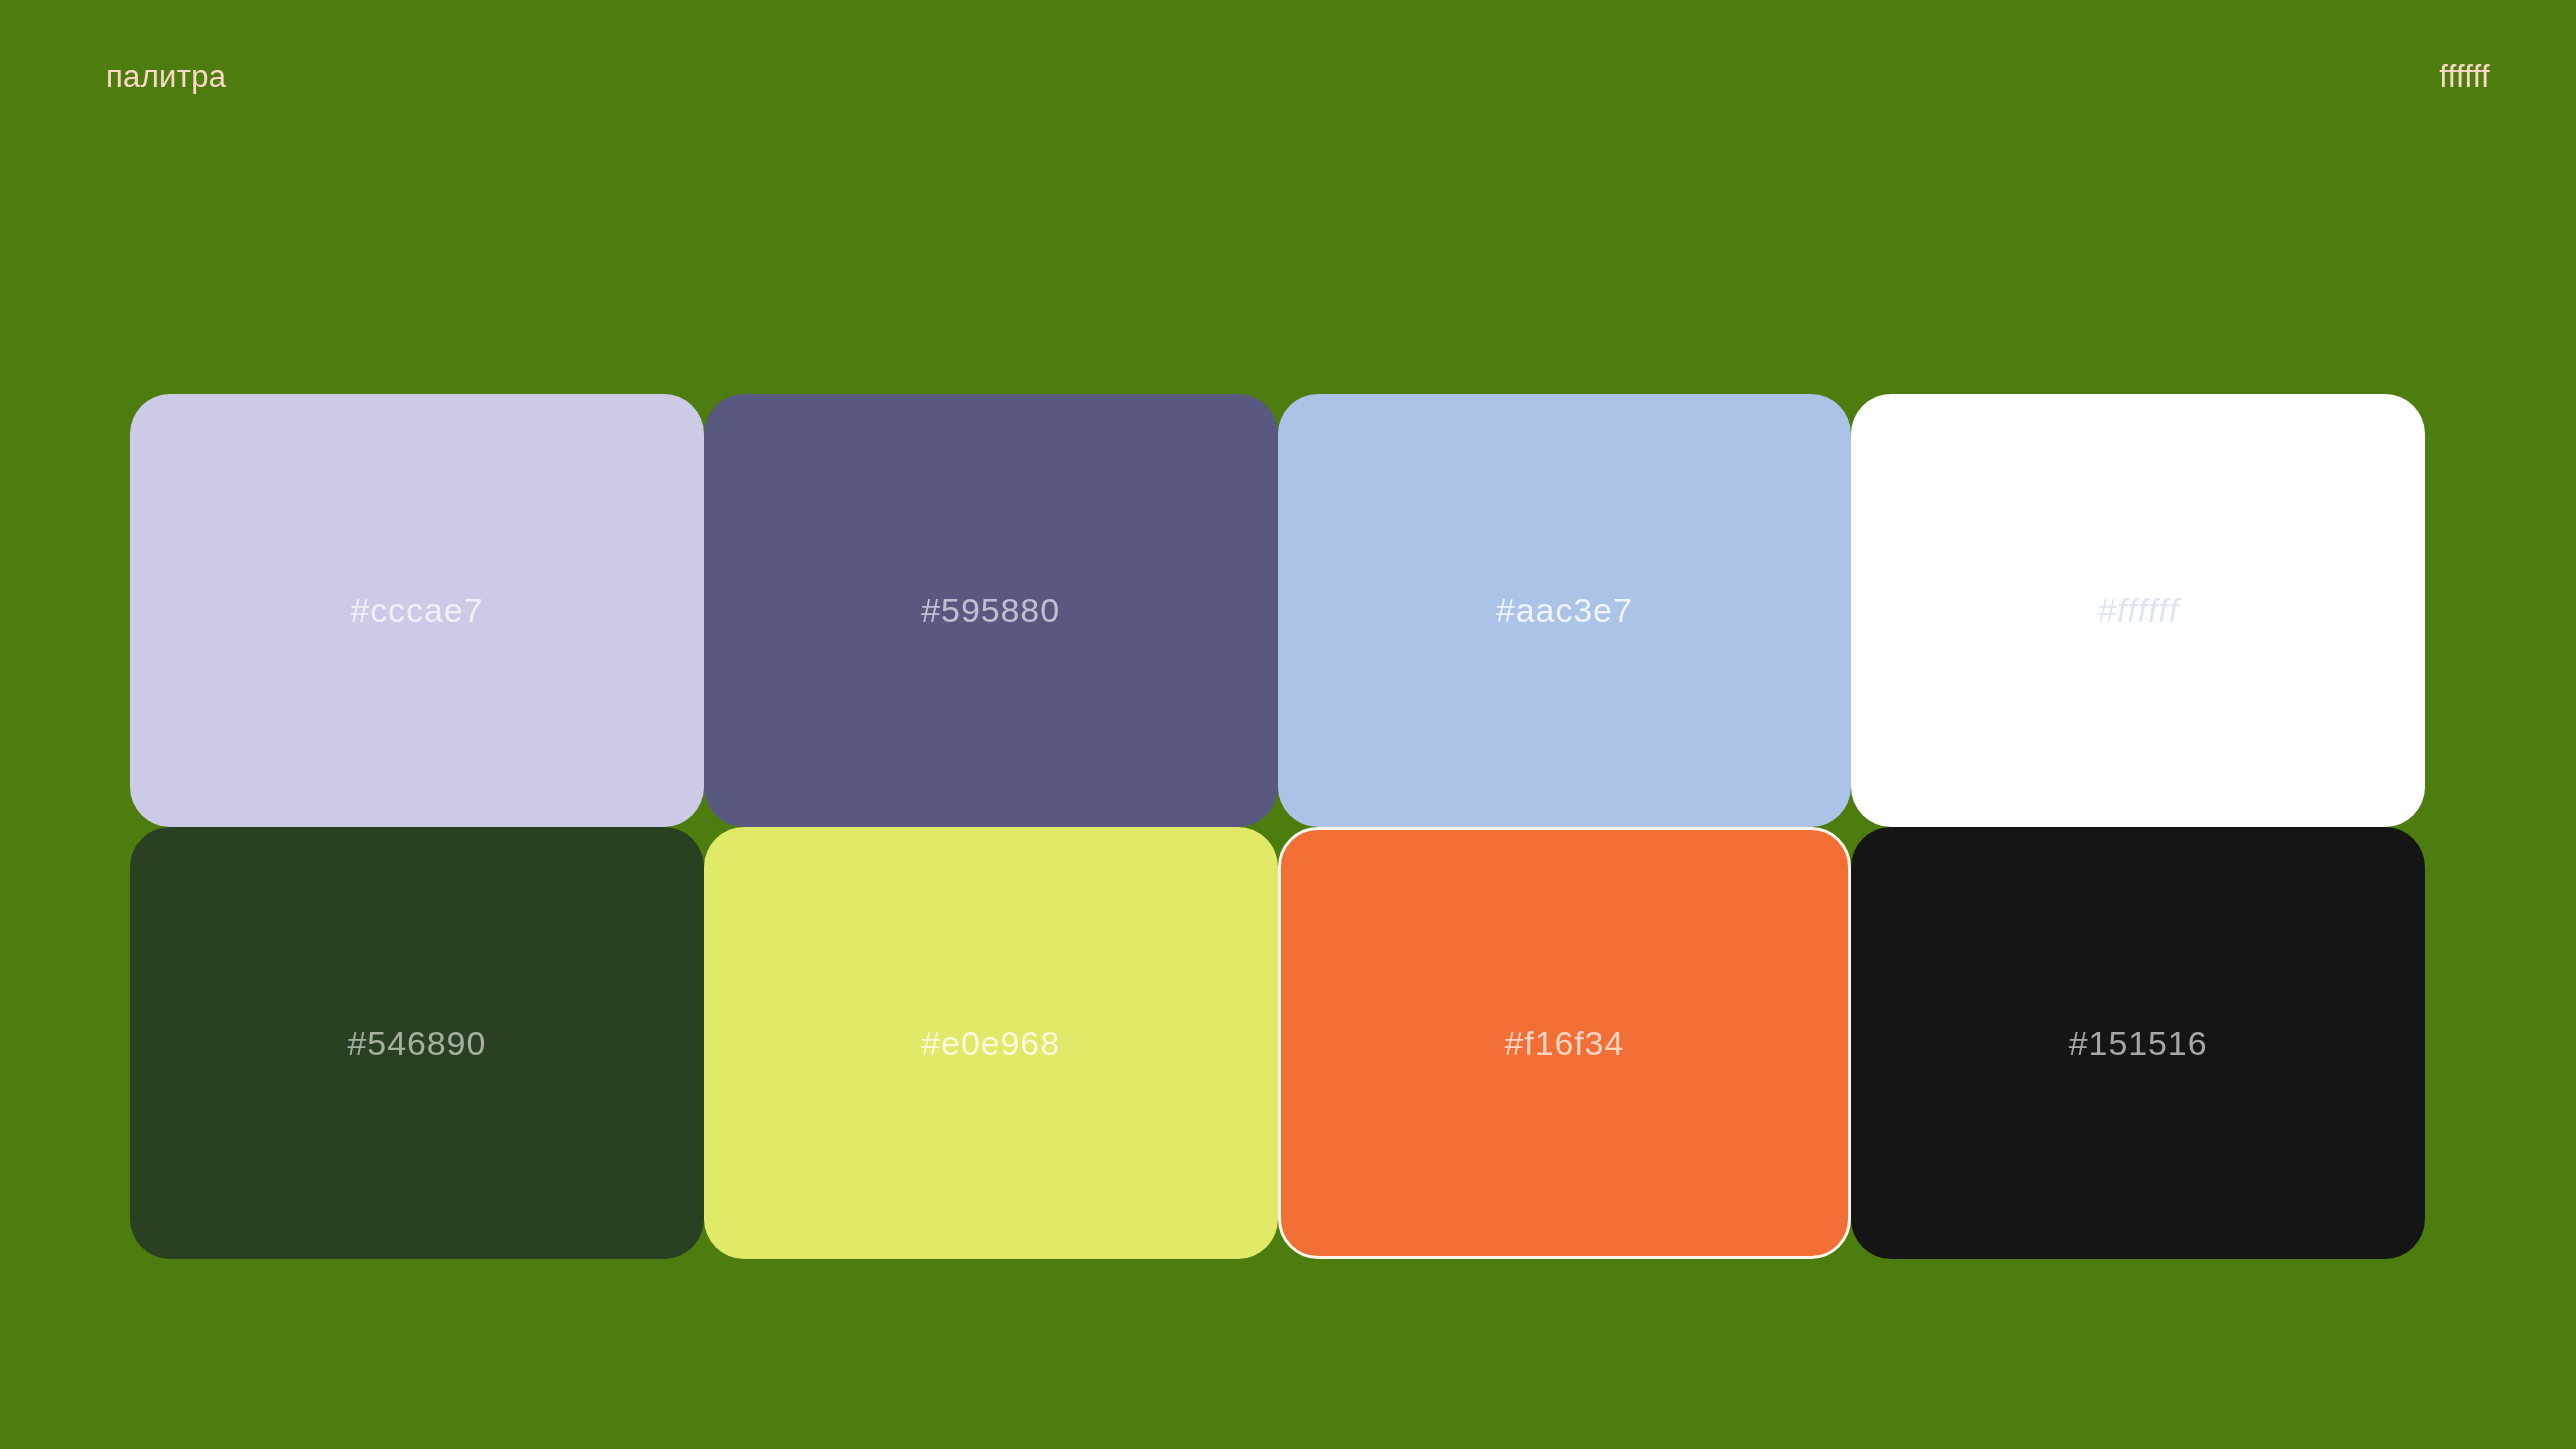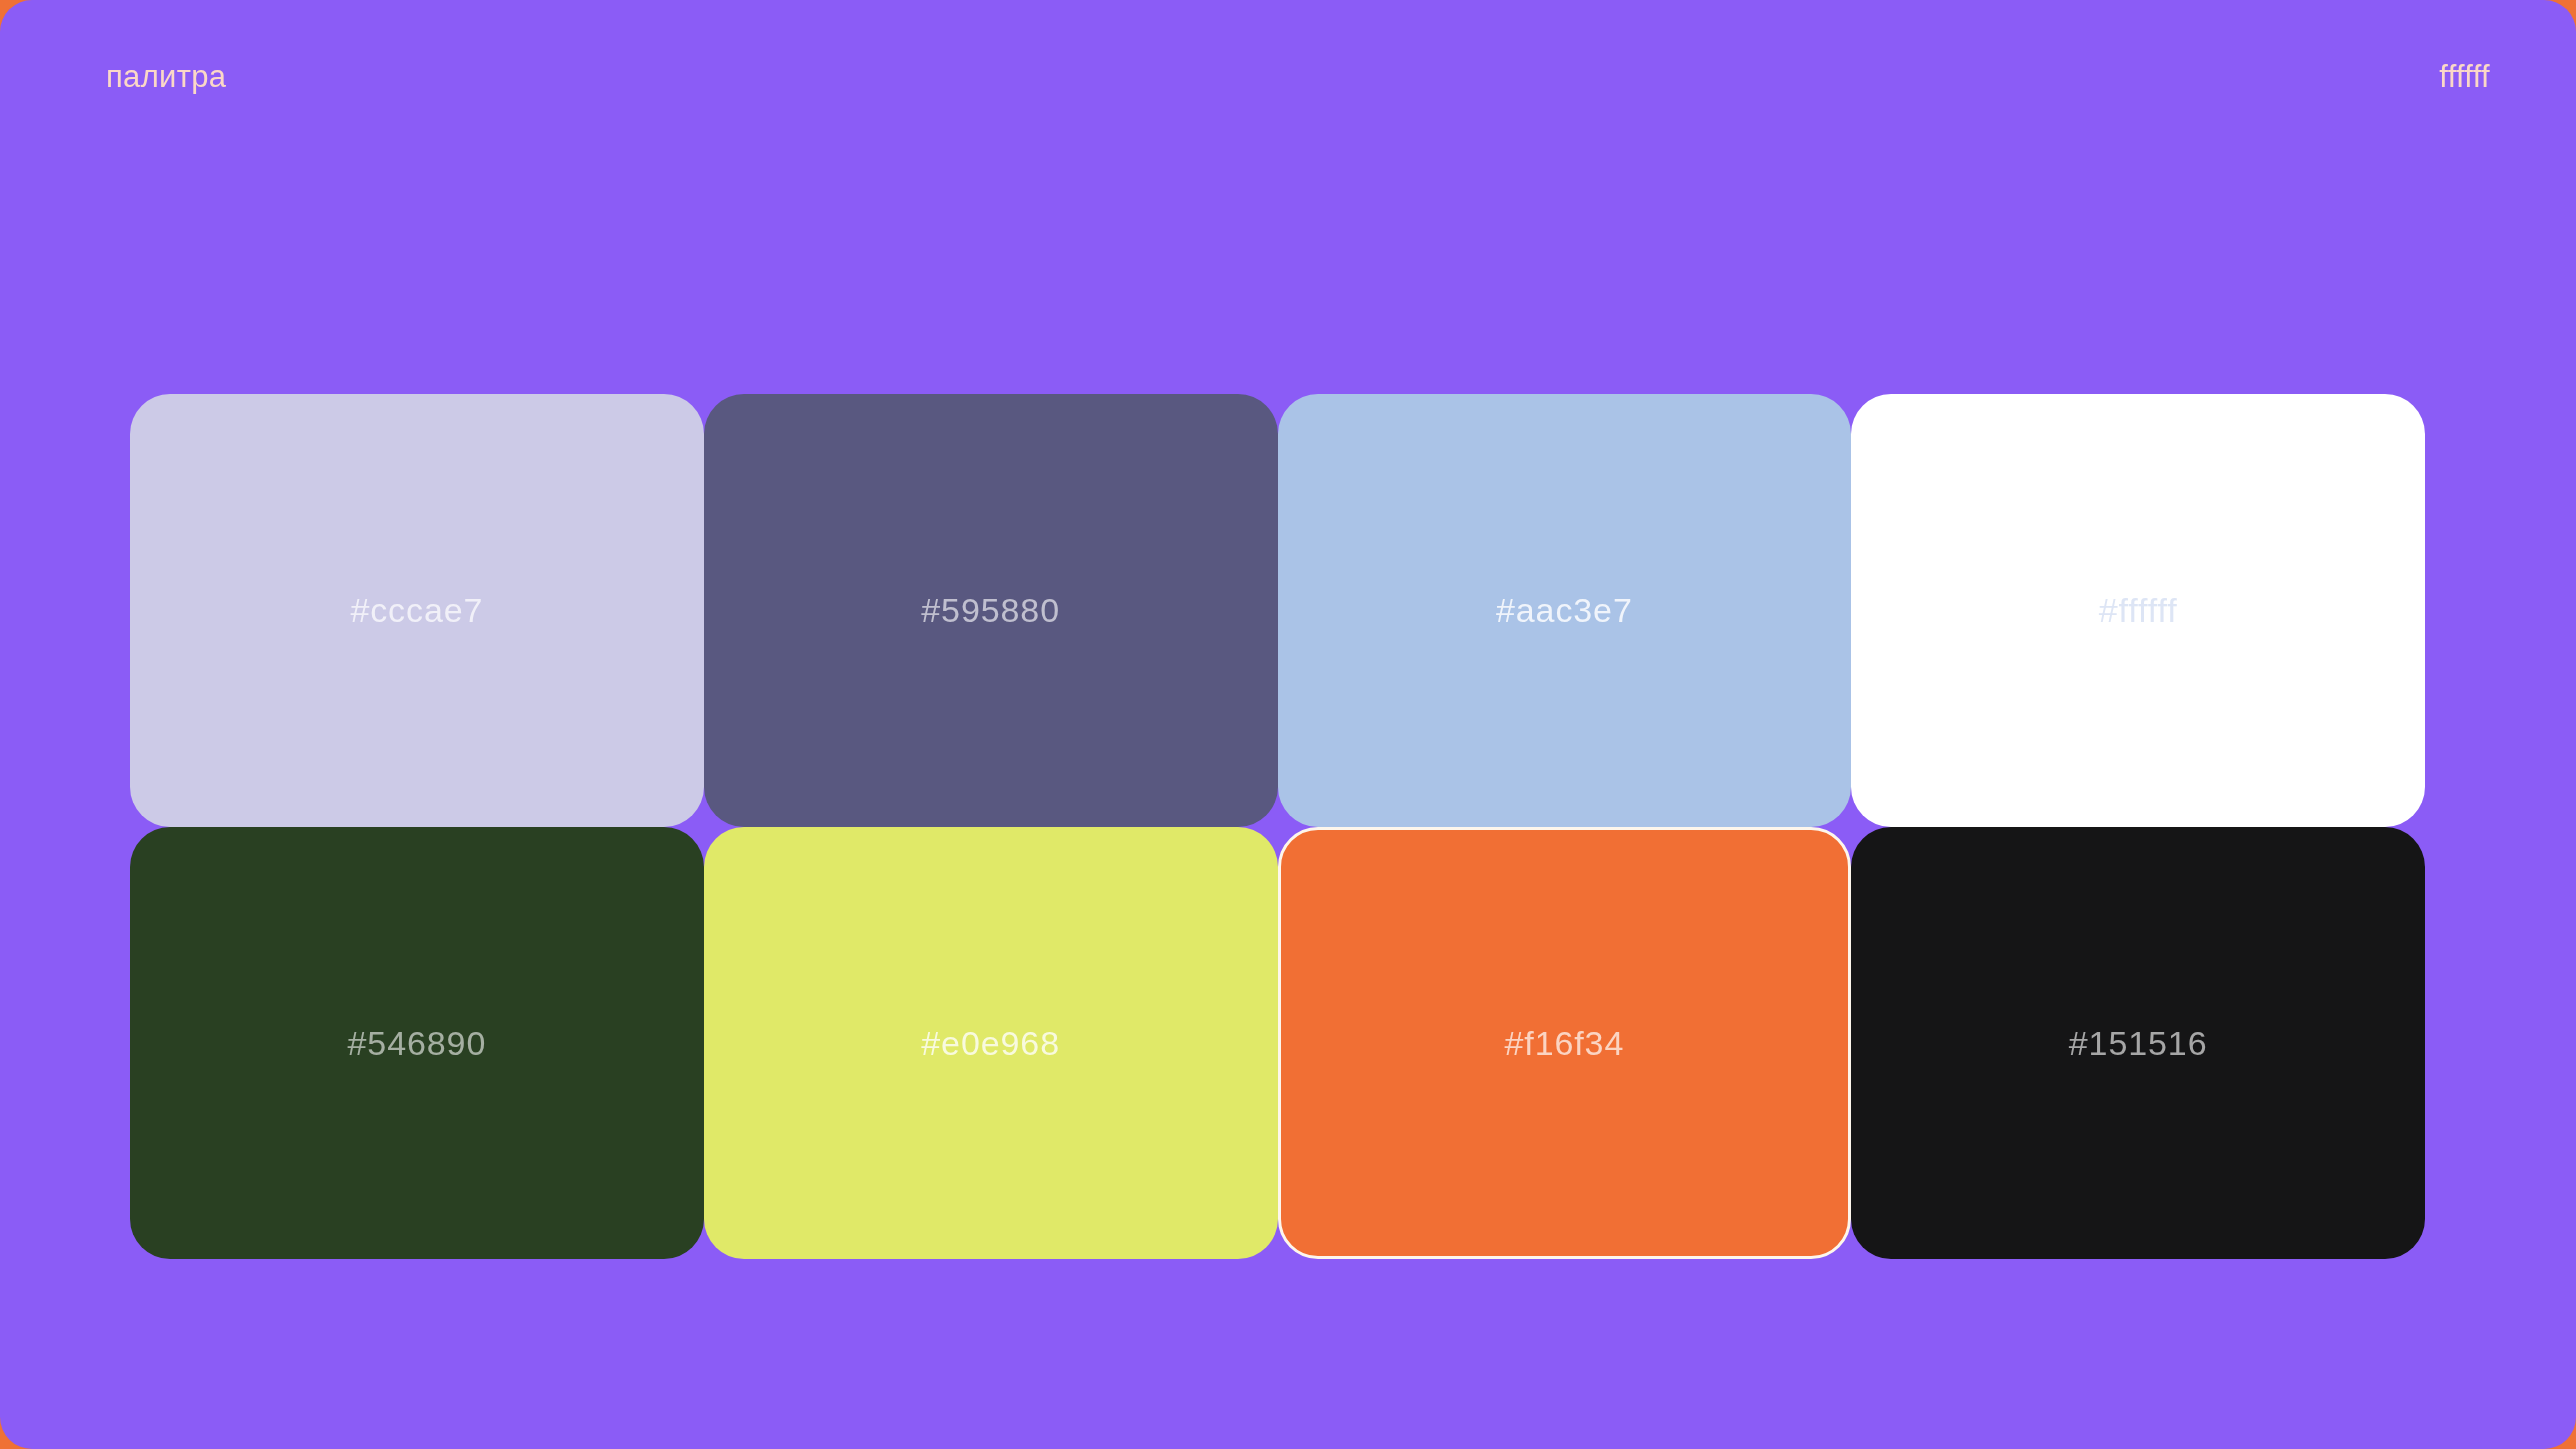--- a/index.html
+++ b/index.html
@@ -66,39 +66,39 @@
     display: flex;
     align-items: center;
     justify-content: center;
     box-sizing: border-box;
   }
 
   
   .swatch.r1c1 { z-index: 8; }
   .swatch.r1c2 { z-index: 7; }
   .swatch.r1c3 { z-index: 6; }
-  .swatch.r1c4 { z-index: 5; }
+  .swatch.r1c4 { z-index: 5; font-style: italic; }
   .swatch.r2c1 { z-index: 4; }
   .swatch.r2c2 { z-index: 3; }
   .swatch.r2c3 { z-index: 9; }
   .swatch.r2c4 { z-index: 1; }
 
   .swatch-label {
     font-size: 34px;
     font-weight: 300;
     letter-spacing: 0.9px;
     line-height: 1;
     white-space: nowrap;
     user-select: none;
   }
 </style>
 </head>
 <body style="background: rgb(239, 113, 53);">
 
-<div id="stage" style="background: #8b5cf6; border-radius: 32px;">
+<div id="stage" style="background: #4d7c0f;">
 
   <div class="header">
     <div class="header-label left" style="color: rgb(251, 216, 199);">палитра</div>
     <div class="header-label right" style="color: rgb(251, 216, 199);">ffffff</div>
   </div>
 
   <div class="grid">
     <div class="swatch r1c1" style="background: rgb(204, 202, 231);">
       <span class="swatch-label" style="color: rgba(255, 255, 255, 0.72);">#cccae7</span>
     </div>

